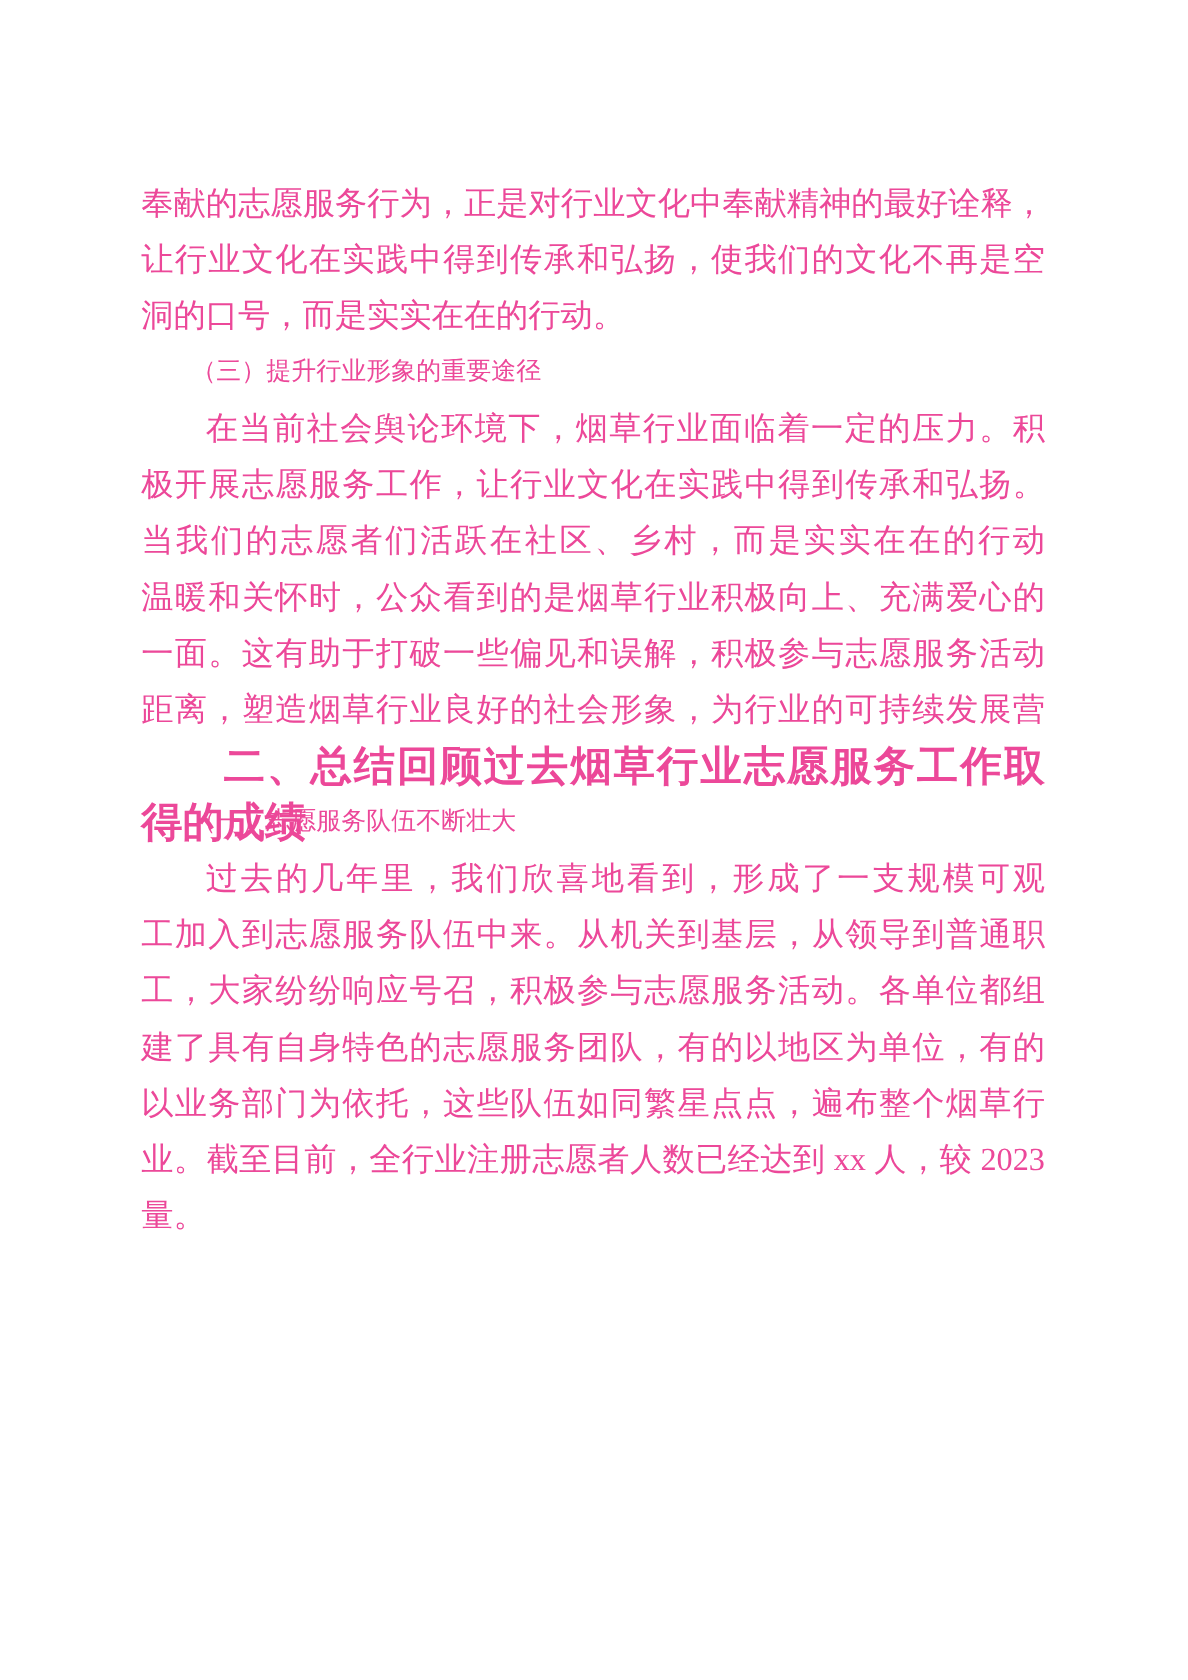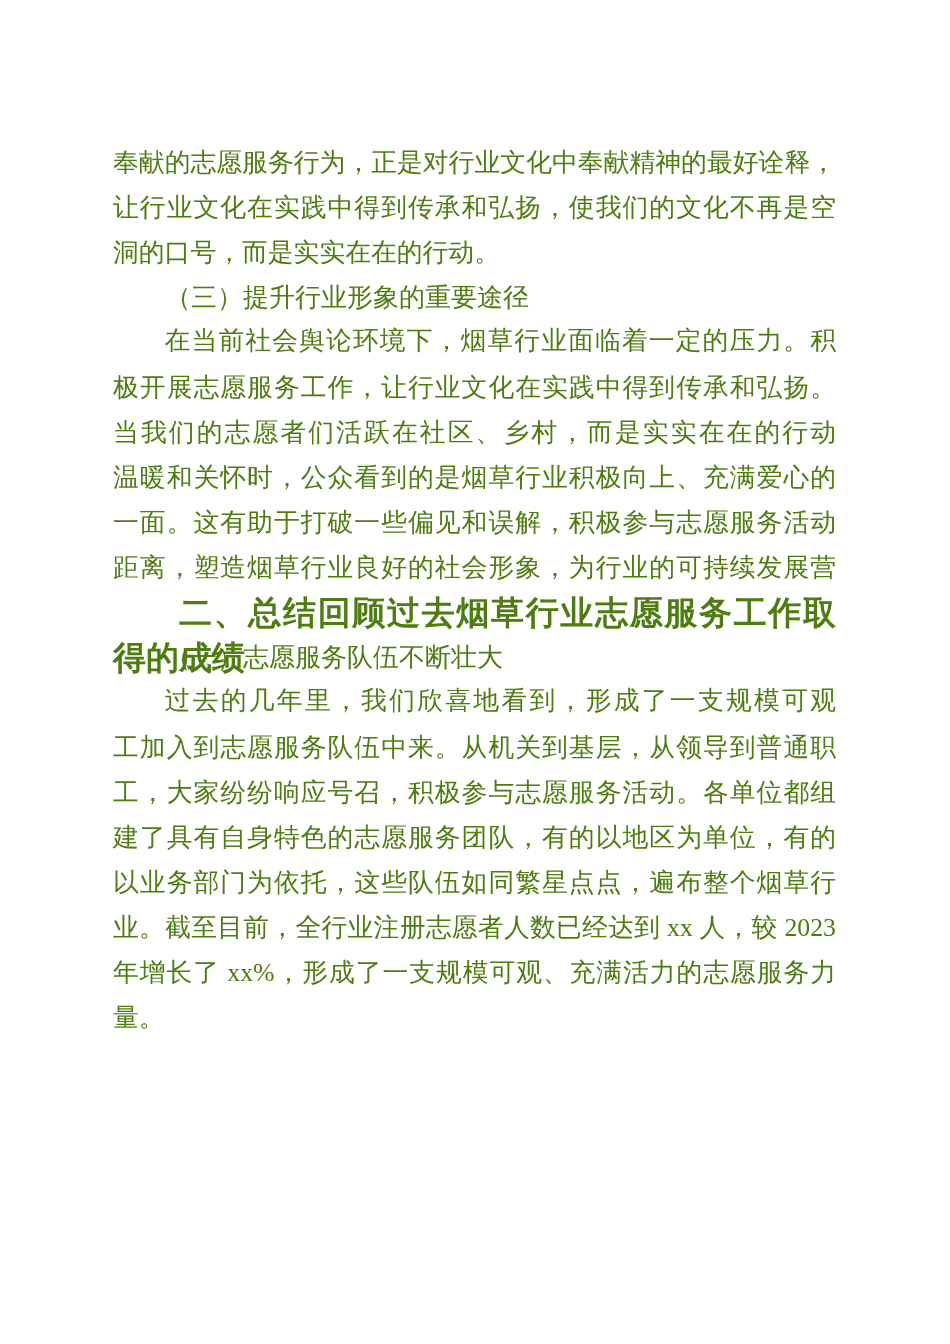--- a/index.html
+++ b/index.html
@@ -28,53 +28,51 @@
     font-size: 25.8px;
     text-align: justify;
     text-align-last: justify;
     letter-spacing: 0;
   }
   .line.no-fill {
     text-align-last: left;
   }
   .line.indent {
     text-indent: 2em;
-    font-family: Liberation Mono, monospace;
   }
   .line.subheading {
     font-family: "Liberation Serif", "DejaVu Serif", serif;
-    font-size: 26px;
+    font-size: 20px;
     text-align-last: left;
   }
   .line.heading {
     font-family: "Liberation Sans", "DejaVu Sans", sans-serif;
     font-weight: 700;
     font-size: 33px;
     text-align-last: left;
   }
 </style>
 </head>
 <body>
 
-<div class="page" style="background: rgb(255, 255, 255); color: #4d7c0f;">
+<div class="page" style="background: rgb(255, 255, 255); color: #ec4899;">
   <div class="content">
       <div class="line">奉献的志愿服务行为，正是对行业文化中奉献精神的最好诠释，</div>
       <div class="line">让行业文化在实践中得到传承和弘扬，使我们的文化不再是空</div>
       <div class="line no-fill">洞的口号，而是实实在在的行动。</div>
       <div class="line subheading indent no-fill">（三）提升行业形象的重要途径</div>
       <div class="line indent">在当前社会舆论环境下，烟草行业面临着一定的压力。积</div>
       <div class="line">极开展志愿服务工作，让行业文化在实践中得到传承和弘扬。</div>
       <div class="line">当我们的志愿者们活跃在社区、乡村，而是实实在在的行动</div>
       <div class="line">温暖和关怀时，公众看到的是烟草行业积极向上、充满爱心的</div>
       <div class="line">一面。这有助于打破一些偏见和误解，积极参与志愿服务活动</div>
       <div class="line">距离，塑造烟草行业良好的社会形象，为行业的可持续发展营</div>
       <div class="line heading indent no-fill">二、总结回顾过去烟草行业志愿服务工作取得的成绩</div>
       <div class="line subheading indent no-fill">（一）志愿服务队伍不断壮大</div>
       <div class="line indent">过去的几年里，我们欣喜地看到，形成了一支规模可观</div>
       <div class="line">工加入到志愿服务队伍中来。从机关到基层，从领导到普通职</div>
       <div class="line">工，大家纷纷响应号召，积极参与志愿服务活动。各单位都组</div>
       <div class="line">建了具有自身特色的志愿服务团队，有的以地区为单位，有的</div>
       <div class="line">以业务部门为依托，这些队伍如同繁星点点，遍布整个烟草行</div>
       <div class="line">业。截至目前，全行业注册志愿者人数已经达到 xx 人，较 2023</div>
-      <div class="line">年增长了 xx%，形成了一支规模可观、充满活力的志愿服务力</div>
       <div class="line no-fill">量。</div>
     </div>
 </div>
 
 </body></html>

